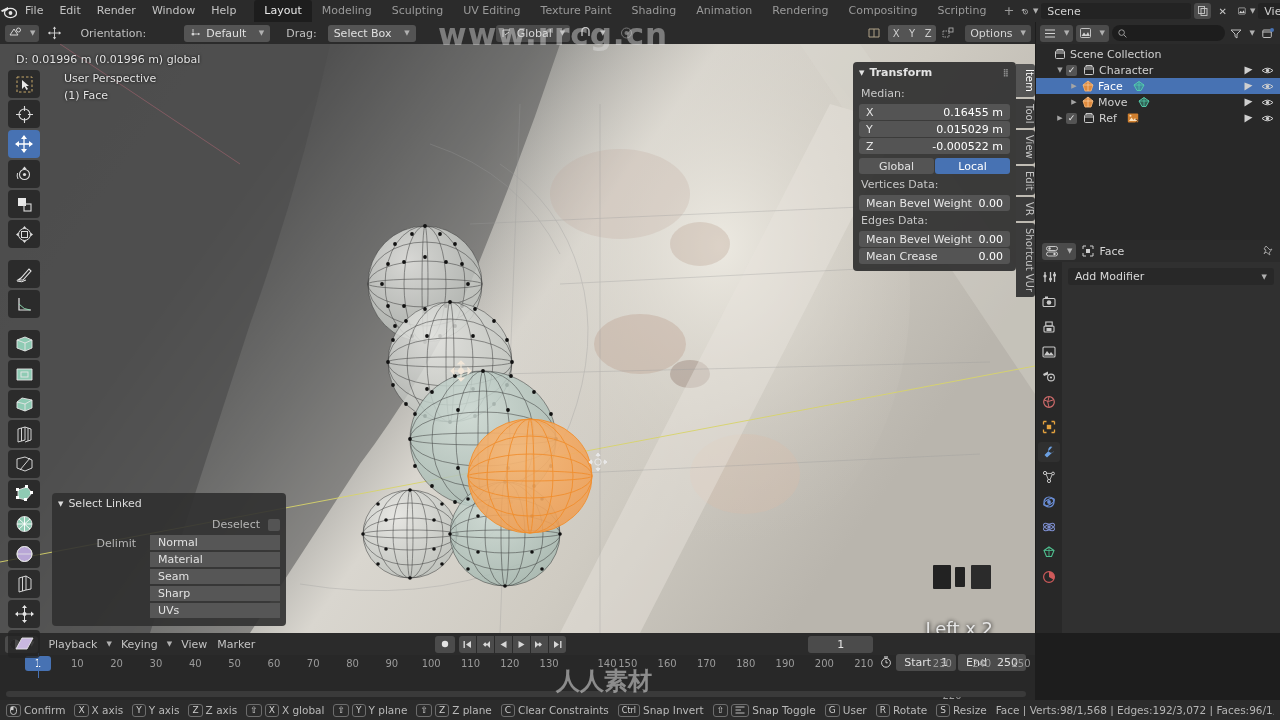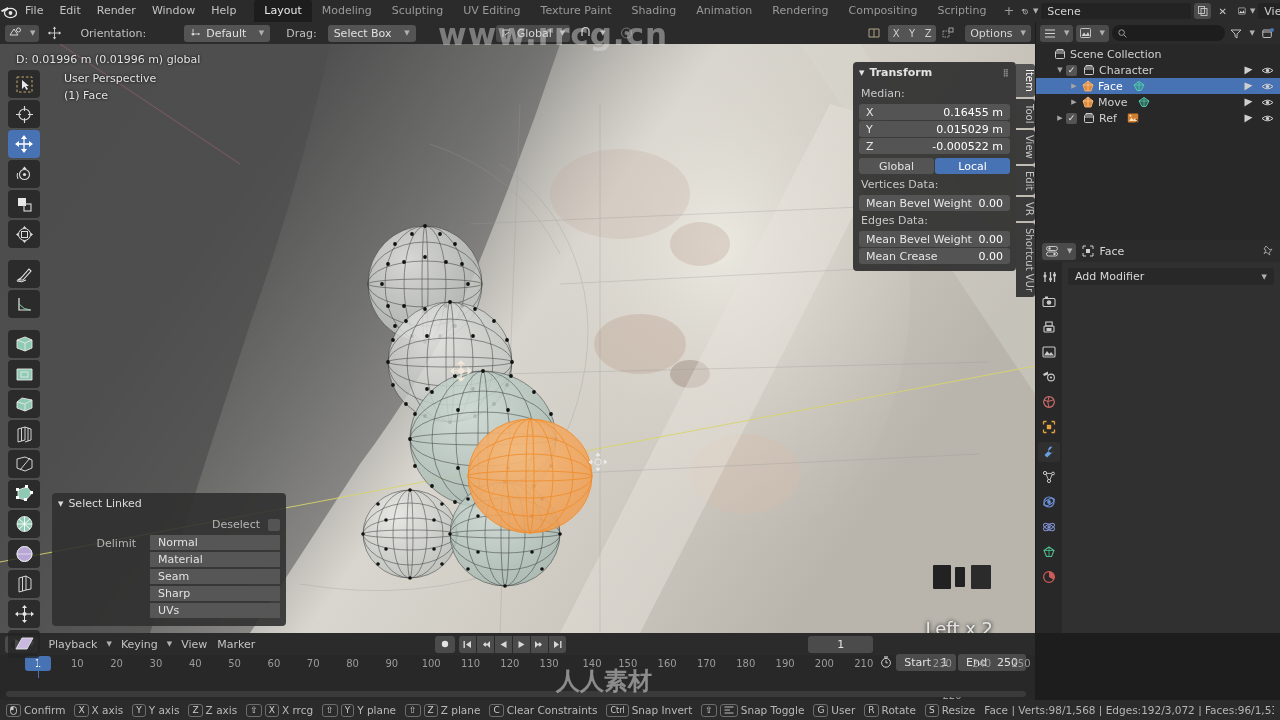--- a/index.html
+++ b/index.html
@@ -1138,21 +1138,21 @@
         <div class="tl-tick" style="left: 195.28px;">40</div>
         <div class="tl-tick" style="left: 234.6px;">50</div>
         <div class="tl-tick" style="left: 273.92px;">60</div>
         <div class="tl-tick" style="left: 313.24px;">70</div>
         <div class="tl-tick" style="left: 352.56px;">80</div>
         <div class="tl-tick" style="left: 391.88px;">90</div>
         <div class="tl-tick" style="left: 431.2px;">100</div>
         <div class="tl-tick" style="left: 470.52px;">110</div>
         <div class="tl-tick" style="left: 509.84px;">120</div>
         <div class="tl-tick" style="left: 549.16px;">130</div>
-        <div class="tl-tick" style="left: 592px;">140</div>
+        <div class="tl-tick" style="left: 607px;">140</div>
         <div class="tl-tick" style="left: 627.8px;">150</div>
         <div class="tl-tick" style="left: 667.12px;">160</div>
         <div class="tl-tick" style="left: 706.44px;">170</div>
         <div class="tl-tick" style="left: 745.76px;">180</div>
         <div class="tl-tick" style="left: 785.08px;">190</div>
         <div class="tl-tick" style="left: 824.4px;">200</div>
         <div class="tl-tick" style="left: 863.72px;">210</div>
         <div class="tl-tick" style="left: 952px; margin-top: 32px;">220</div>
         <div class="tl-tick" style="left: 942.36px;">230</div>
         <div class="tl-tick" style="left: 981.68px;">240</div>
@@ -1181,21 +1181,21 @@
           <span class="kbd">Y</span>
           <span>Y axis</span>
         </div>
         <div class="sb-item">
           <span class="kbd">Z</span>
           <span>Z axis</span>
         </div>
         <div class="sb-item">
           <span class="kbd">⇧</span>
           <span class="kbd">X</span>
-          <span>X rrcg</span>
+          <span>X global</span>
         </div>
         <div class="sb-item">
           <span class="kbd">⇧</span>
           <span class="kbd">Y</span>
           <span>Y plane</span>
         </div>
         <div class="sb-item">
           <span class="kbd">⇧</span>
           <span class="kbd">Z</span>
           <span>Z plane</span>

